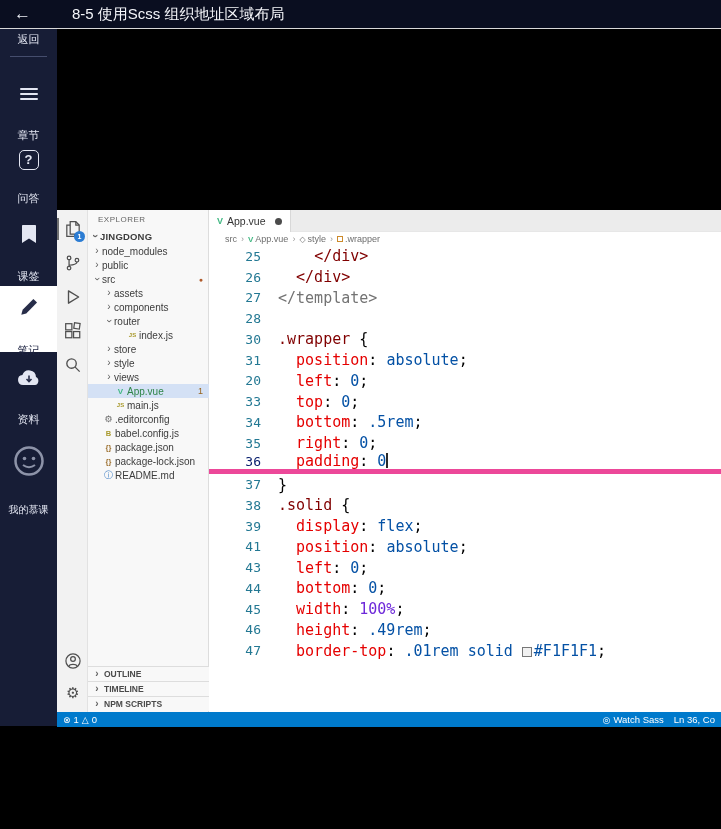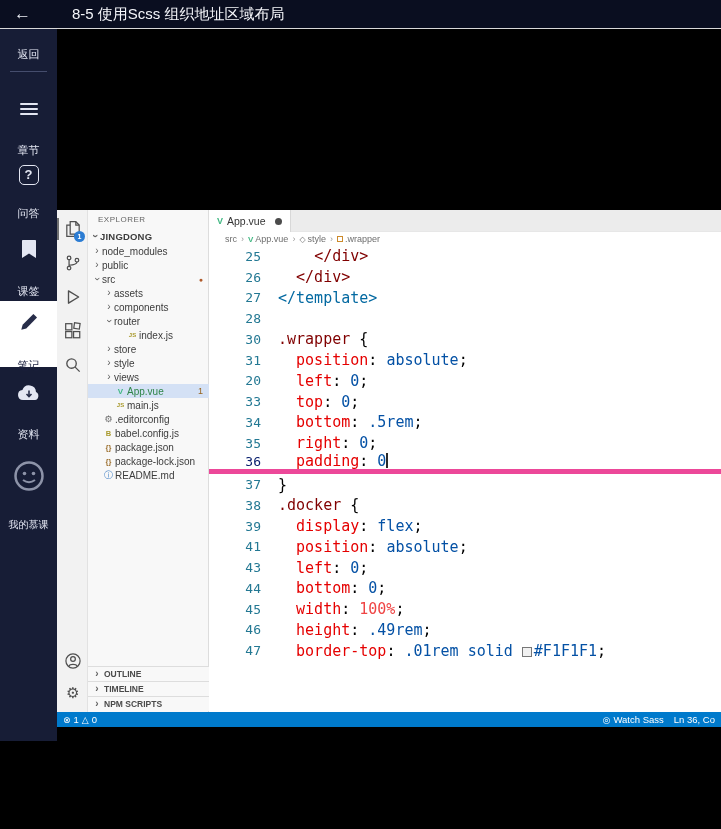--- a/index.html
+++ b/index.html
@@ -6,21 +6,21 @@
   html,body{width:721px;height:829px;background:#000;overflow:hidden}
   body{font-family:"Liberation Sans","DejaVu Sans",sans-serif;position:relative}
   #stage{position:absolute;left:0;top:0;width:721px;height:829px;background:#000;overflow:hidden}
 
   
   .topbar{position:absolute;left:0;top:0;width:721px;height:29px;background:#0a0e20;border-bottom:1px solid #d8d8d8;z-index:5}
   .back-arrow{position:absolute;left:14px;top:0;line-height:28px;font-size:17px;color:#eceef5;cursor:pointer}
   .vtitle{position:absolute;left:72px;top:0;line-height:28px;font-size:15px;color:#f5f6fa;white-space:nowrap}
 
   
-  .rail{position:absolute;left:0;top:15px;width:57px;height:726px;background:#171d36;z-index:2}
+  .rail{position:absolute;left:0;top:0;width:57px;height:726px;background:#171d36;z-index:2}
   .rail-item{position:absolute;left:0;width:57px;text-align:center;color:#e3e6f2;cursor:pointer}
   .rail-label{display:block;font-size:11px;margin-top:21px}
   .rail-label.sm{font-size:10px}
   .rail-divider{position:absolute;left:10px;top:56px;width:37px;height:1px;background:#454d6d}
   .rail-item.active{background:#fff;color:#1c2240;height:66px;padding-top:10px}
   .qmark{display:inline-block;width:20px;height:20px;border:1.5px solid #e3e6f2;border-radius:5px;font-size:13px;font-weight:bold;line-height:17px}
   .menu-icon{display:inline-block;width:18px}
   .menu-icon i{display:block;width:18px;height:2px;background:#e3e6f2;margin:3px 0;border-radius:1px}
 
   .video-black{position:absolute;left:57px;top:30px;width:664px;height:799px;background:#000;z-index:0}
@@ -325,21 +325,21 @@
           <div class="code-row">
             <div class="lnum">25</div>
             <pre class="ltext"><span style="color: rgb(0, 0, 0);">    </span><span style="color: rgb(128, 0, 0);">&lt;/div&gt;</span></pre>
           </div>
           <div class="code-row">
             <div class="lnum">26</div>
             <pre class="ltext"><span style="color: rgb(0, 0, 0);">  </span><span style="color: rgb(128, 0, 0);">&lt;/div&gt;</span></pre>
           </div>
           <div class="code-row">
             <div class="lnum">27</div>
-            <pre class="ltext"><span style="color: #0369a1;">&lt;/template&gt;</span></pre>
+            <pre class="ltext"><span style="color: #737373;">&lt;/template&gt;</span></pre>
           </div>
           <div class="code-row">
             <div class="lnum">28</div>
             <pre class="ltext"></pre>
           </div>
           <div class="code-row">
             <div class="lnum">30</div>
             <pre class="ltext"><span style="color: rgb(128, 0, 0);">.wrapper</span><span style="color: rgb(0, 0, 0);"> {</span></pre>
           </div>
           <div class="code-row">
@@ -365,41 +365,41 @@
           <div class="code-row current">
             <div class="lnum">36</div>
             <pre class="ltext"><span style="color: rgb(0, 0, 0);">  </span><span style="color: rgb(229, 0, 0);">padding</span><span style="color: rgb(0, 0, 0);">: </span><span style="color: rgb(4, 81, 165);">0</span><span class="caret"></span></pre>
           </div>
           <div class="code-row">
             <div class="lnum">37</div>
             <pre class="ltext"><span style="color: rgb(0, 0, 0);">}</span></pre>
           </div>
           <div class="code-row">
             <div class="lnum">38</div>
-            <pre class="ltext"><span style="color: rgb(128, 0, 0);">.docker</span><span style="color: rgb(0, 0, 0);"> {</span></pre>
+            <pre class="ltext"><span style="color: rgb(128, 0, 0);">.solid</span><span style="color: rgb(0, 0, 0);"> {</span></pre>
           </div>
           <div class="code-row">
             <div class="lnum">39</div>
             <pre class="ltext"><span style="color: rgb(0, 0, 0);">  </span><span style="color: rgb(229, 0, 0);">display</span><span style="color: rgb(0, 0, 0);">: </span><span style="color: rgb(4, 81, 165);">flex</span><span style="color: rgb(0, 0, 0);">;</span></pre>
           </div>
           <div class="code-row">
             <div class="lnum">41</div>
             <pre class="ltext"><span style="color: rgb(0, 0, 0);">  </span><span style="color: rgb(229, 0, 0);">position</span><span style="color: rgb(0, 0, 0);">: </span><span style="color: rgb(4, 81, 165);">absolute</span><span style="color: rgb(0, 0, 0);">;</span></pre>
           </div>
           <div class="code-row">
             <div class="lnum">43</div>
             <pre class="ltext"><span style="color: rgb(0, 0, 0);">  </span><span style="color: rgb(229, 0, 0);">left</span><span style="color: rgb(0, 0, 0);">: </span><span style="color: rgb(4, 81, 165);">0</span><span style="color: rgb(0, 0, 0);">;</span></pre>
           </div>
           <div class="code-row">
             <div class="lnum">44</div>
             <pre class="ltext"><span style="color: rgb(0, 0, 0);">  </span><span style="color: rgb(229, 0, 0);">bottom</span><span style="color: rgb(0, 0, 0);">: </span><span style="color: rgb(4, 81, 165);">0</span><span style="color: rgb(0, 0, 0);">;</span></pre>
           </div>
           <div class="code-row">
             <div class="lnum">45</div>
-            <pre class="ltext"><span style="color: rgb(0, 0, 0);">  </span><span style="color: rgb(229, 0, 0);">width</span><span style="color: rgb(0, 0, 0);">: </span><span style="color: #ef4444;">100%</span><span style="color: rgb(0, 0, 0);">;</span></pre>
+            <pre class="ltext"><span style="color: rgb(0, 0, 0);">  </span><span style="color: rgb(229, 0, 0);">width</span><span style="color: rgb(0, 0, 0);">: </span><span style="color: #6d28d9;">100%</span><span style="color: rgb(0, 0, 0);">;</span></pre>
           </div>
           <div class="code-row">
             <div class="lnum">46</div>
             <pre class="ltext"><span style="color: rgb(0, 0, 0);">  </span><span style="color: rgb(229, 0, 0);">height</span><span style="color: rgb(0, 0, 0);">: </span><span style="color: rgb(4, 81, 165);">.49rem</span><span style="color: rgb(0, 0, 0);">;</span></pre>
           </div>
           <div class="code-row">
             <div class="lnum">47</div>
             <pre class="ltext"><span style="color: rgb(0, 0, 0);">  </span><span style="color: rgb(229, 0, 0);">border-top</span><span style="color: rgb(0, 0, 0);">: </span><span style="color: rgb(4, 81, 165);">.01rem solid </span><span class="swatch" style="background: rgb(241, 241, 241);"></span><span style="color: rgb(4, 81, 165);">#F1F1F1</span><span style="color: rgb(0, 0, 0);">;</span></pre>
           </div>
         </div>

